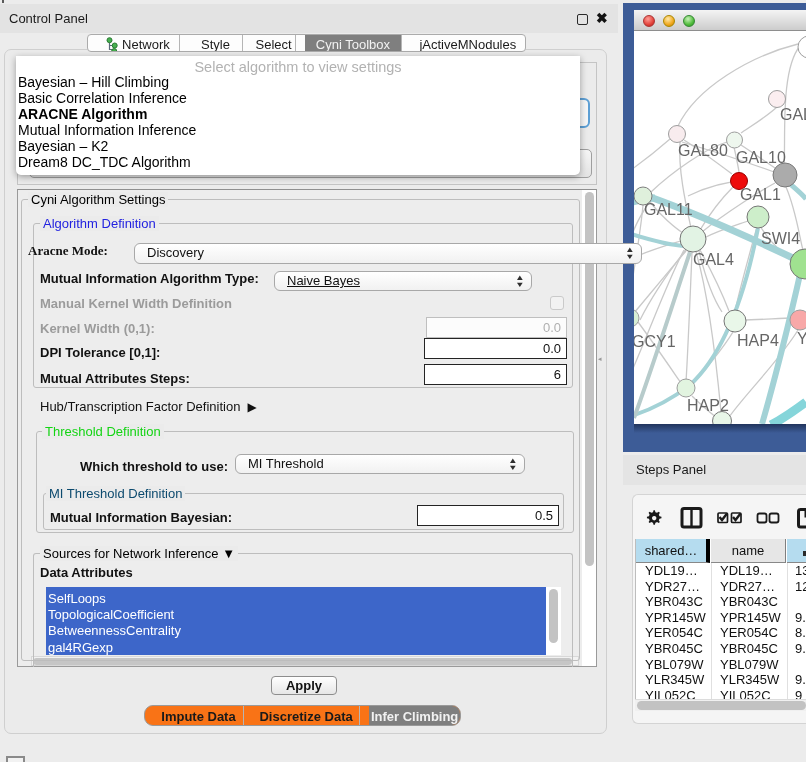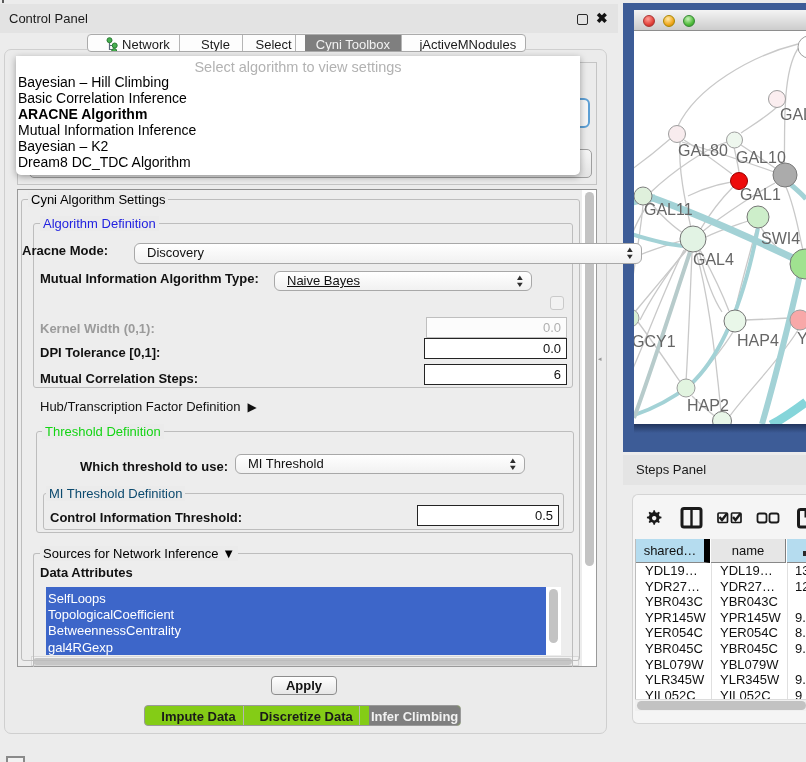--- a/index.html
+++ b/index.html
@@ -53,21 +53,21 @@
 #attrlist { left:46px; top:587px; width:515px; height:68px; background:#3d66c9;
   padding-top:4px; }
 #attrlist .sel { color:#fff; font-size:13px;
   padding-left:2px; line-height:16.2px; height:16.2px; white-space:nowrap; }
 
 #applybtn { left:271px; top:676px; width:66px; height:19px;
   background:linear-gradient(#ffffff,#e6e6e6); border:1px solid #8d8d8d;
   border-radius:4px; font-size:13px; font-weight:bold; color:#111;
   text-align:center; line-height:17px; }
 #botseg { left:144px; top:705px; width:317px; height:21px; display:flex;
-  background:#84cc16; border:1px solid #9a9a9a; border-radius:4px; overflow:hidden;
+  background:#f97316; border:1px solid #9a9a9a; border-radius:9px; overflow:hidden;
   font-size:13px; font-weight:bold; color:#1a1a1a; }
 
 #bluewin { left:623px; top:3px; width:183px; height:449px; background:#3d5c97; }
 #mactitle { left:634px; top:10px; width:172px; height:21px;
   background:linear-gradient(#f4f4f4,#cccccc); border-bottom:1px solid #8e8e8e; }
 .light { position:absolute; width:12px; height:12px; border-radius:50%; top:5px; }
 #canvas { left:634px; top:31px; width:172px; height:393px; background:#ffffff;
   overflow:hidden; }
 #canvShadow { left:634px; top:424px; width:172px; height:9px;
   background:linear-gradient(rgba(10,20,45,0.55),rgba(10,20,45,0)); }
@@ -126,42 +126,43 @@
 
   <div class="abs" id="settings" style="left:17px;top:189px;width:580px;height:478px;z-index:2;">
 
     <div class="fieldset" style="left:4px;top:10px;width:559px;height:462px;">
       <div class="legend" style="left:6px;">Cyni Algorithm Settings</div>
     </div>
 
     <div class="fieldset" style="left:16px;top:34px;width:540px;height:165px;">
       <div class="legend" style="left:6px;color:#2222e0;">Algorithm Definition</div>
     </div>
-    <div class="blab" style="left:5px;top:54px;">Aracne Mode:</div>
+    <div class="blab" style="left:11px;top:54px;font-family:Liberation Serif, serif;">Aracne Mode:</div>
     <div class="combo" style="left:117px;top:54px;width:508px;height:21px;">Discovery<span class="spin">▲<br>▼</span></div>
     <div class="blab" style="left:23px;top:82px;">Mutual Information Algorithm Type:</div>
     <div class="combo" style="left:257px;top:82px;width:258px;text-decoration:underline;">Naive Bayes<span class="spin">▲<br>▼</span></div>
+    <div class="glab" style="left:23px;top:107px;">Manual Kernel Width Definition</div>
     <div class="abs" style="left:533px;top:107px;width:14px;height:14px;background:#f2f2f2;border:1px solid #cacaca;border-radius:3px;"></div>
     <div class="glab" style="left:23px;top:132px;">Kernel Width (0,1):</div>
     <div class="tfieldd" style="left:409px;top:128px;width:141px;height:21px;line-height:19px;">0.0</div>
     <div class="blab" style="left:23px;top:156px;">DPI Tolerance [0,1]:</div>
     <div class="tfield" style="left:407px;top:149px;width:143px;height:21px;line-height:19px;">0.0</div>
-    <div class="blab" style="left:23px;top:182px;">Mutual Correlation Steps:</div>
+    <div class="blab" style="left:23px;top:182px;">Mutual Attributes Steps:</div>
     <div class="tfield" style="left:407px;top:175px;width:143px;height:21px;line-height:19px;">6</div>
     <div class="plab" style="left:23px;top:210px;">Hub/Transcription Factor Definition&nbsp; <span style="font-size:12px;">▶</span></div>
 
     <div class="fieldset" style="left:19px;top:242px;width:538px;height:102px;">
       <div class="legend" style="left:5px;color:#14d414;">Threshold Definition</div>
     </div>
     <div class="blab" style="left:63px;top:270px;">Which threshold to use:</div>
     <div class="combo" style="left:218px;top:265px;width:290px;">MI Threshold<span class="spin">▲<br>▼</span></div>
     <div class="fieldset" style="left:26px;top:304px;width:521px;height:37px;">
       <div class="legend" style="left:2px;color:#0c4a6e;">MI Threshold Definition</div>
     </div>
-    <div class="blab" style="left:33px;top:321px;">Control Information Threshold:</div>
+    <div class="blab" style="left:33px;top:321px;">Mutual Information Bayesian:</div>
     <div class="tfield" style="left:400px;top:316px;width:142px;height:21px;line-height:19px;">0.5</div>
 
     <div class="fieldset" style="left:16px;top:364px;width:540px;height:114px;border-bottom:none;border-radius:3px 3px 0 0;">
       <div class="legend" style="left:6px;">Sources for Network Inference <span style="font-size:13px;">▼</span></div>
     </div>
     <div class="blab" style="left:23px;top:376px;">Data Attributes</div>
   </div>
 
   <div class="abs" id="attrlist">
     <div class="sel">SelfLoops</div>
@@ -291,21 +292,21 @@
         <path d="M87.5 17 l2.5 3 l5-6.5" stroke-width="2.4"></path>
         <path d="M101 17 l2.5 3 l5-6.5" stroke-width="2.4"></path>
         <rect x="125.5" y="13.5" width="9" height="9" stroke-width="1.8" rx="2"></rect>
         <rect x="137.5" y="13.5" width="9" height="9" stroke-width="1.8" rx="2"></rect>
         <rect x="166.5" y="9.5" width="18" height="17.5" stroke-width="3" rx="2"></rect>
         <path d="M173.5 11 v5.5 h8" stroke-width="2"></path>
       </g>
     </svg>
   </div>
   <div class="abs" id="ttable" style="left:635px;top:539px;width:171px;height:172px;background:#fff;border-left:1px solid #bdbdbd;overflow:hidden;font-size:13px;color:#111;">
-    <div class="abs" style="left:0;top:0;width:74px;height:24px;background:#b5dcef;border-right:6px solid #000000;border-bottom:1px solid #888888;text-align:center;line-height:24px;">shared…</div>
+    <div class="abs" style="left:0;top:0;width:74px;height:24px;background:#b5dcef;border-right:4px solid #000000;border-bottom:1px solid #888888;text-align:center;line-height:24px;">shared…</div>
     <div class="abs" style="left:75px;top:0;width:75px;height:24px;background:#e6e6e6;border-right:1px solid #7f7f7f;border-bottom:1px solid #888888;text-align:center;line-height:24px;">name</div>
     <div class="abs" style="left:151px;top:0;width:20px;height:24px;background:#b5dcef;border-bottom:1px solid #888888;"></div>
       <div class="abs" style="left:167px;top:12px;width:4px;height:5px;background:#2a2a2a;"></div>
     <div class="abs" style="left:74.5px;top:24px;width:1px;height:136px;background:#e0e0e0;"></div>
     <div class="abs" style="left:150.5px;top:24px;width:1px;height:136px;background:#e0e0e0;"></div>
     <div id="rows" class="abs" style="left:0;top:24px;width:171px;">
       <div class="trow">
           <span>YDL19…</span>
           <span>YDL19…</span>
           <span>13</span>

